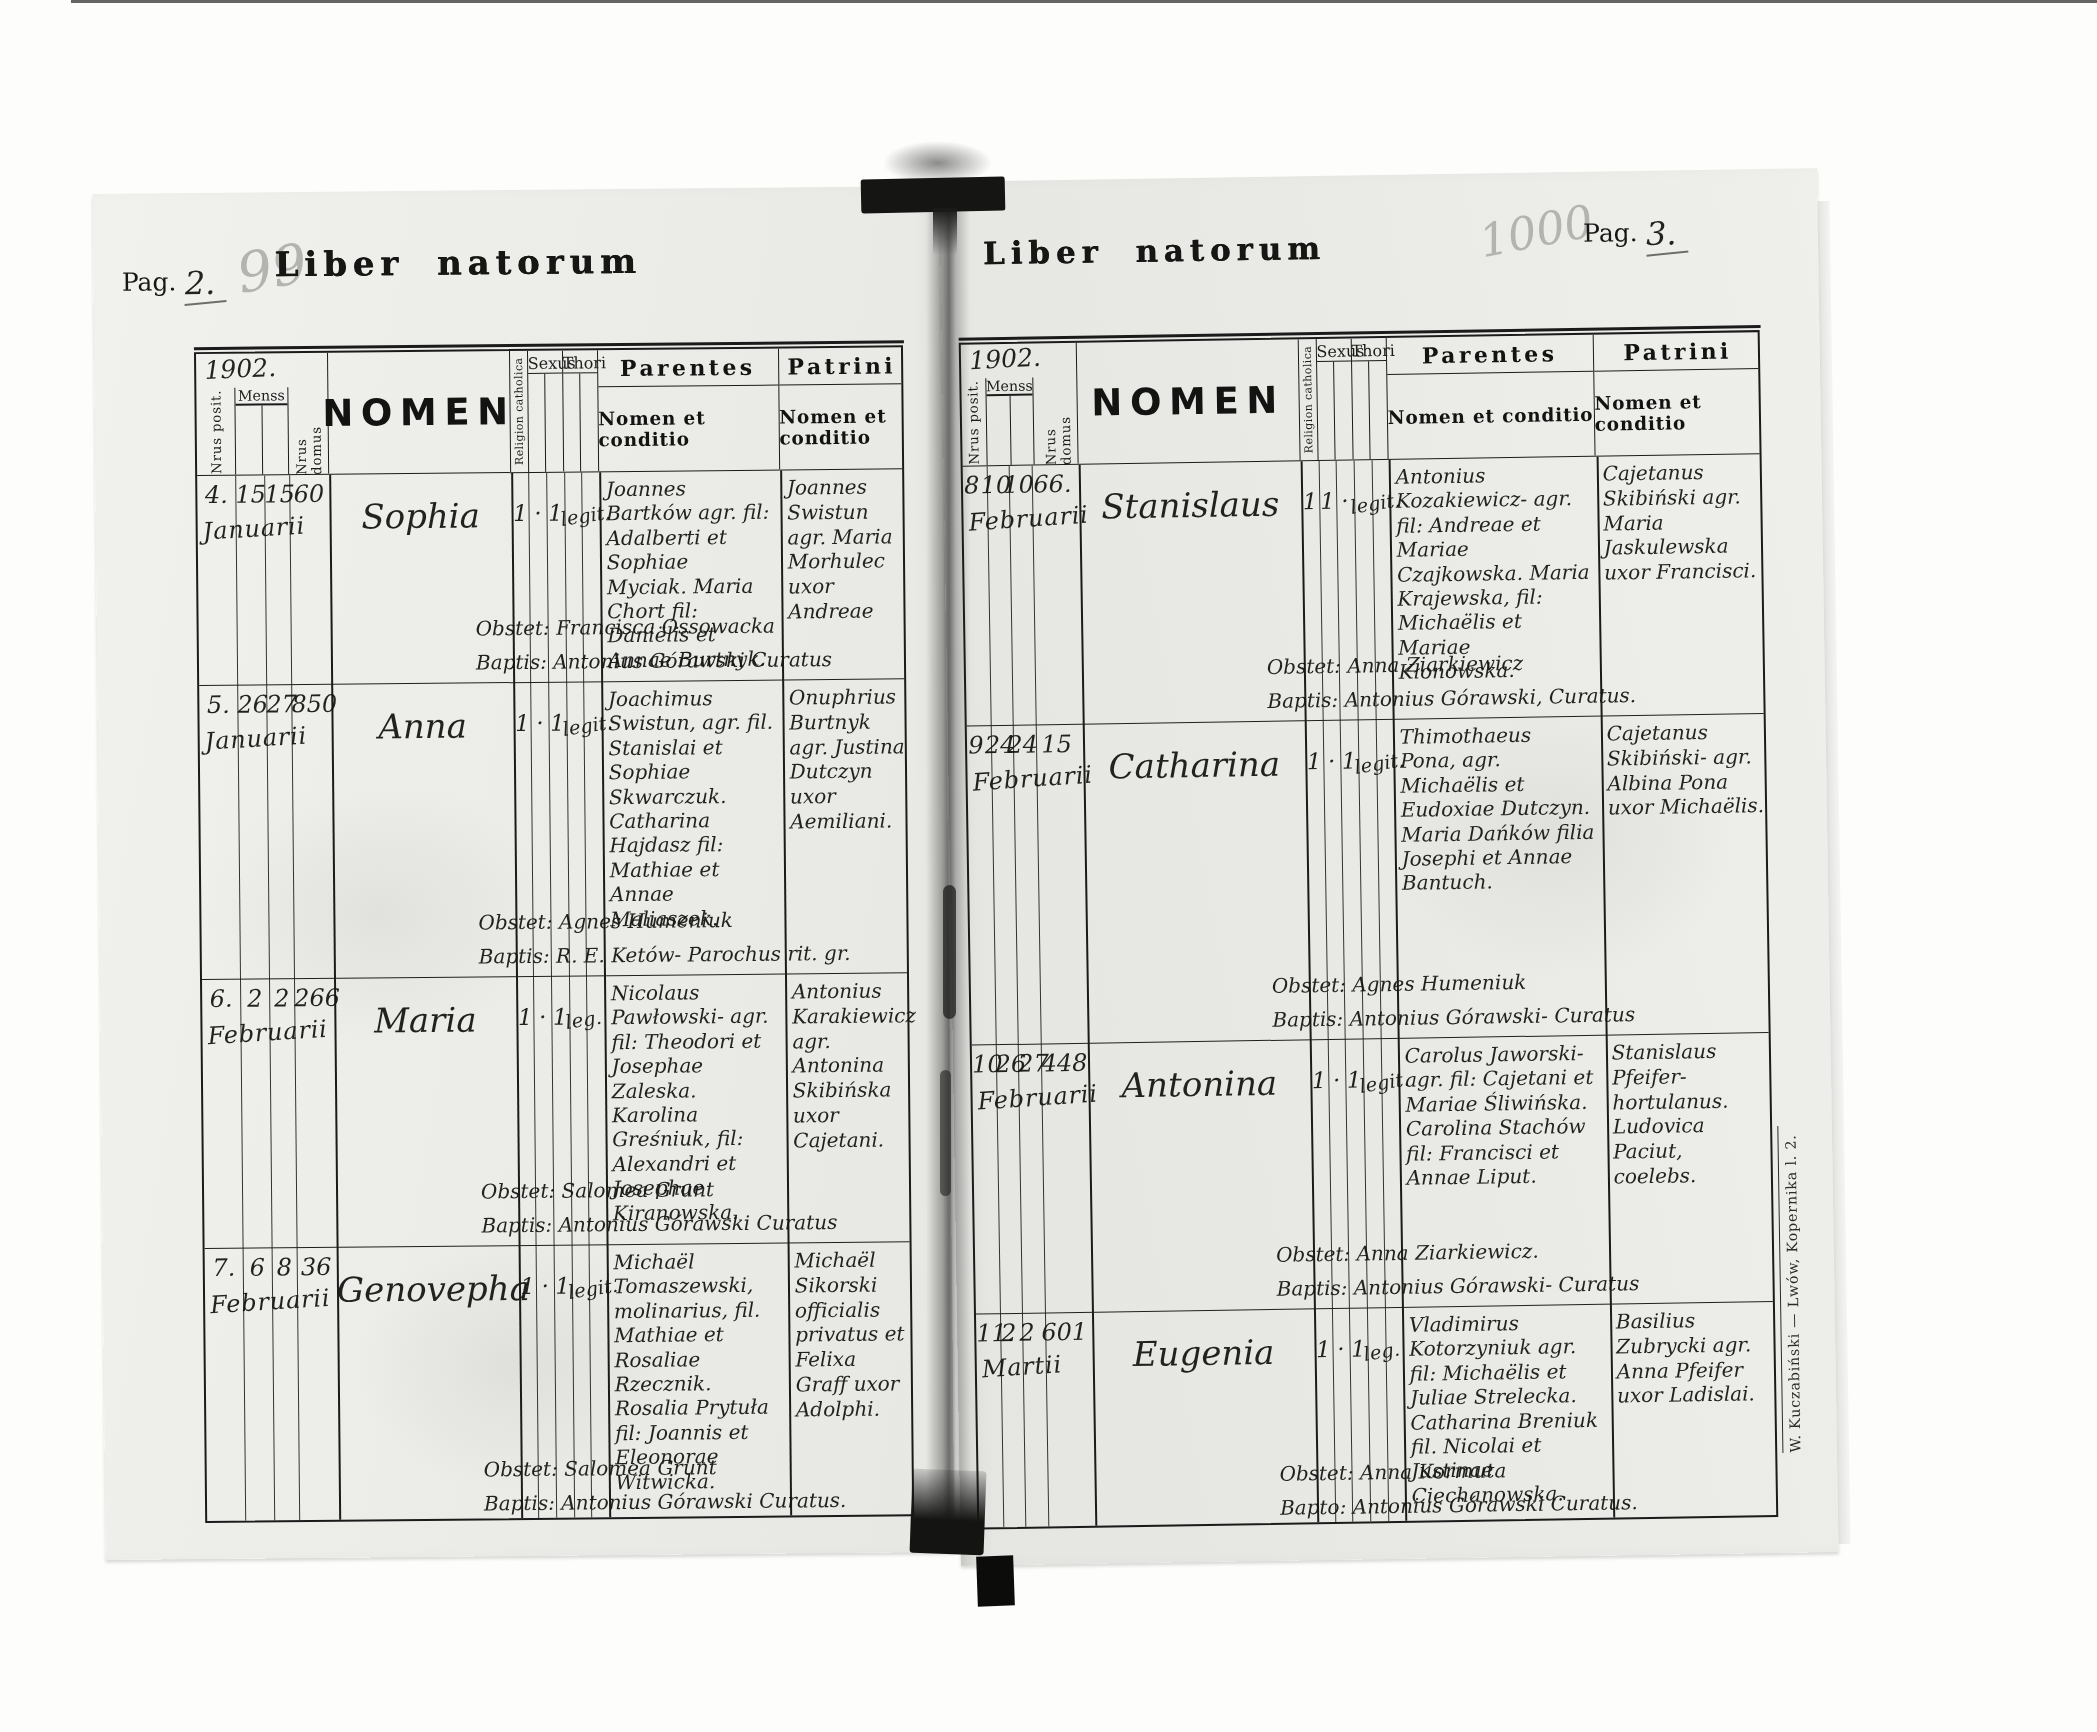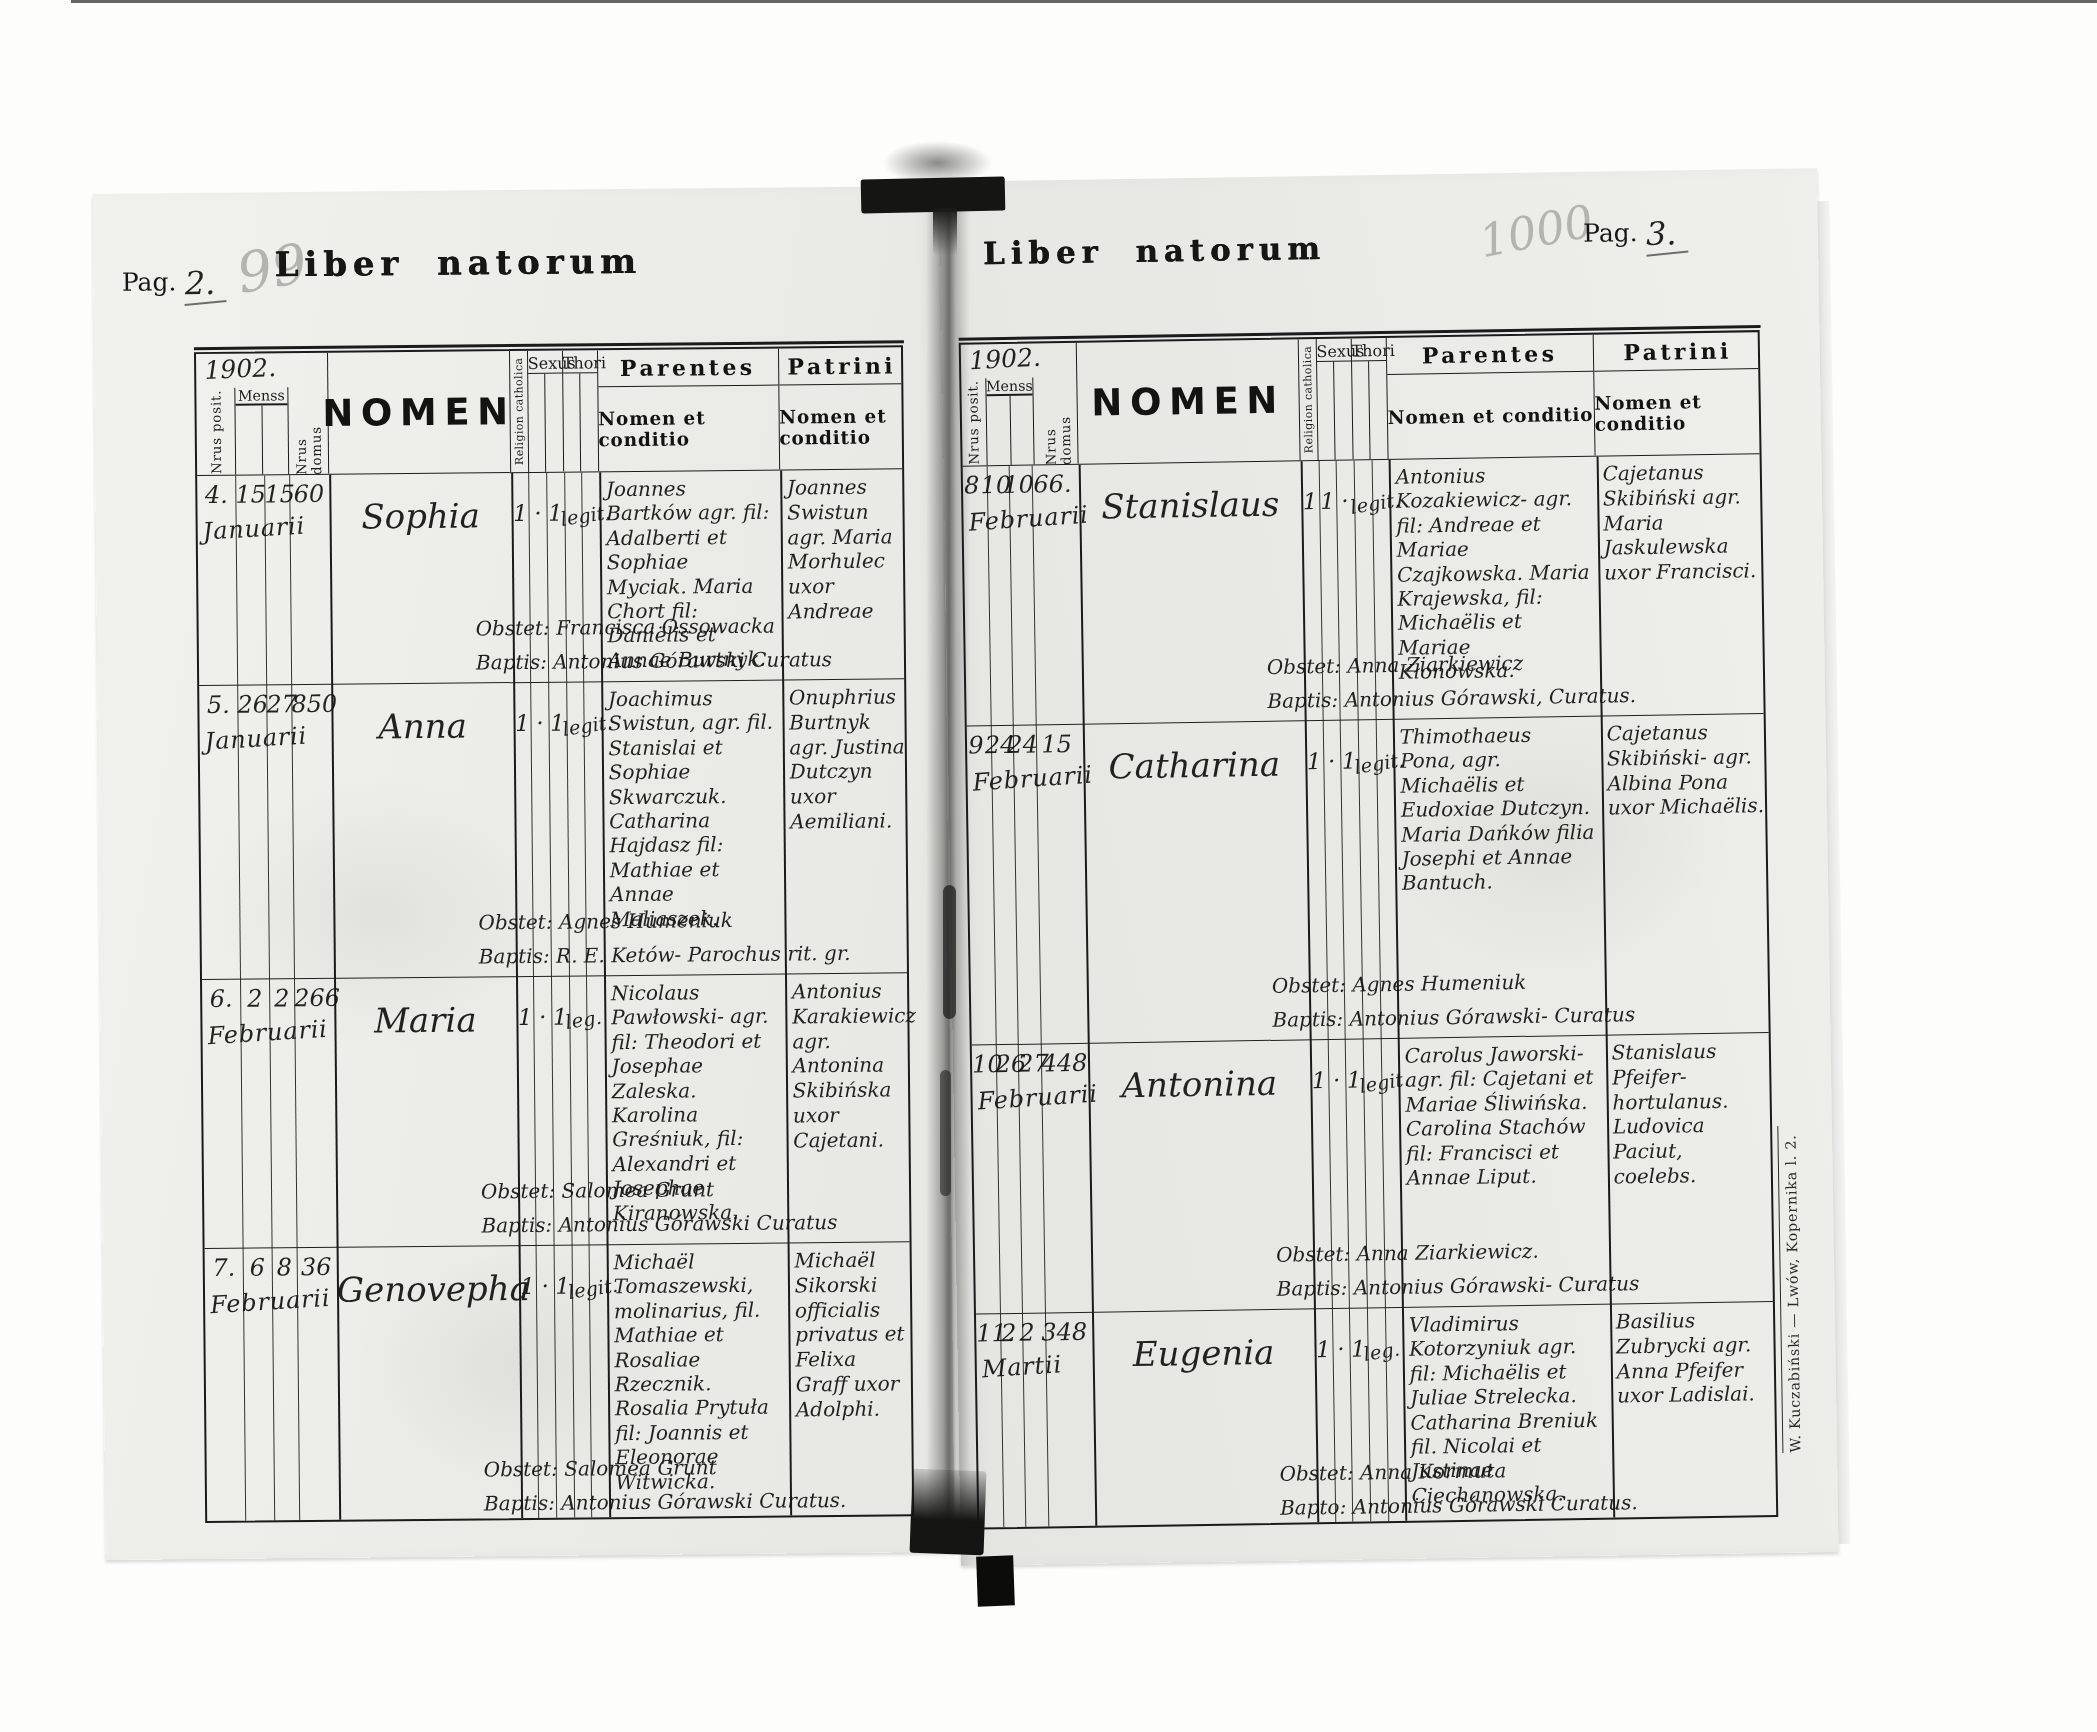--- a/index.html
+++ b/index.html
@@ -454,21 +454,21 @@
           <div class="e-pat hw">Stanislaus Pfeifer- hortulanus. Ludovica Paciut, coelebs.</div>
           <div class="e-obs hw">Obstet: Anna Ziarkiewicz.</div>
           <div class="e-bap hw">Baptis: Antonius Górawski- Curatus</div>
         </div>
 
         <div class="row" style="height:218px">
           <div class="e-nums">
             <span class="s-np hw">11.</span>
             <span class="s-na hw">2</span>
             <span class="s-ba hw">2</span>
-            <span class="s-nd hw">348</span>
+            <span class="s-nd hw">601</span>
           </div>
           <div class="e-month hw">Martii</div>
           <div class="e-name hw">Eugenia</div>
           <span class="e-rel hw">1</span>
           <span class="e-puer hw">·</span>
           <span class="e-puella hw">1</span>
           <span class="e-thori hw">leg.</span>
           <div class="e-par hw">Vladimirus Kotorzyniuk agr. fil: Michaëlis et Juliae Strelecka. Catharina Breniuk fil. Nicolai et Justinae Ciechanowska.</div>
           <div class="e-pat hw">Basilius Zubrycki agr. Anna Pfeifer uxor Ladislai.</div>
           <div class="e-obs hw">Obstet: Anna Kormuta</div>

